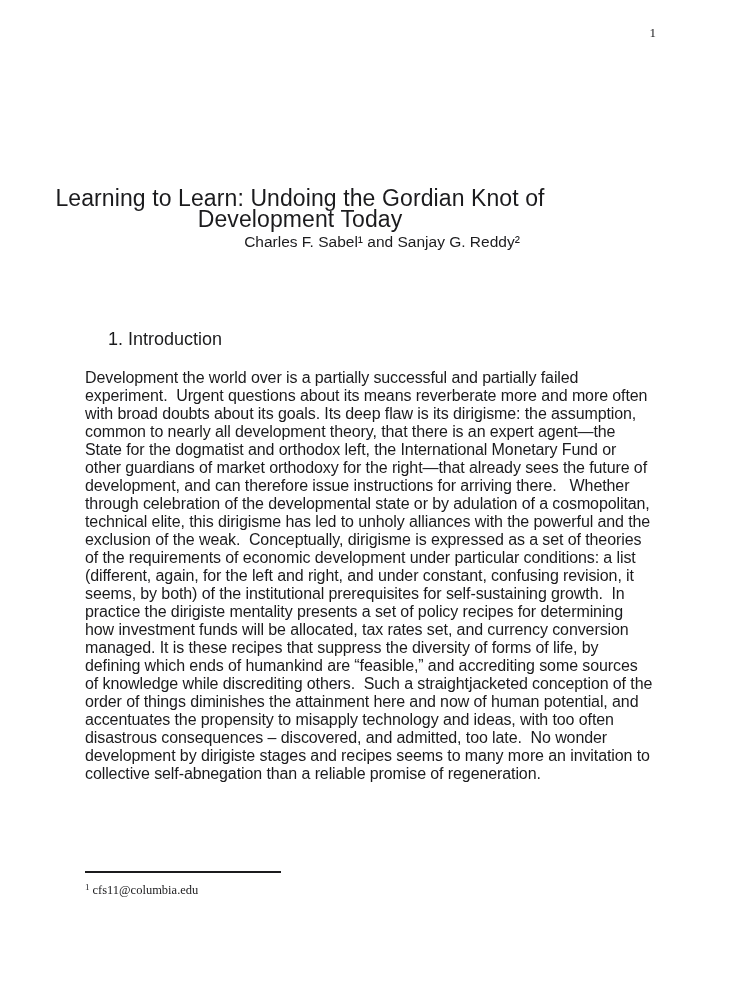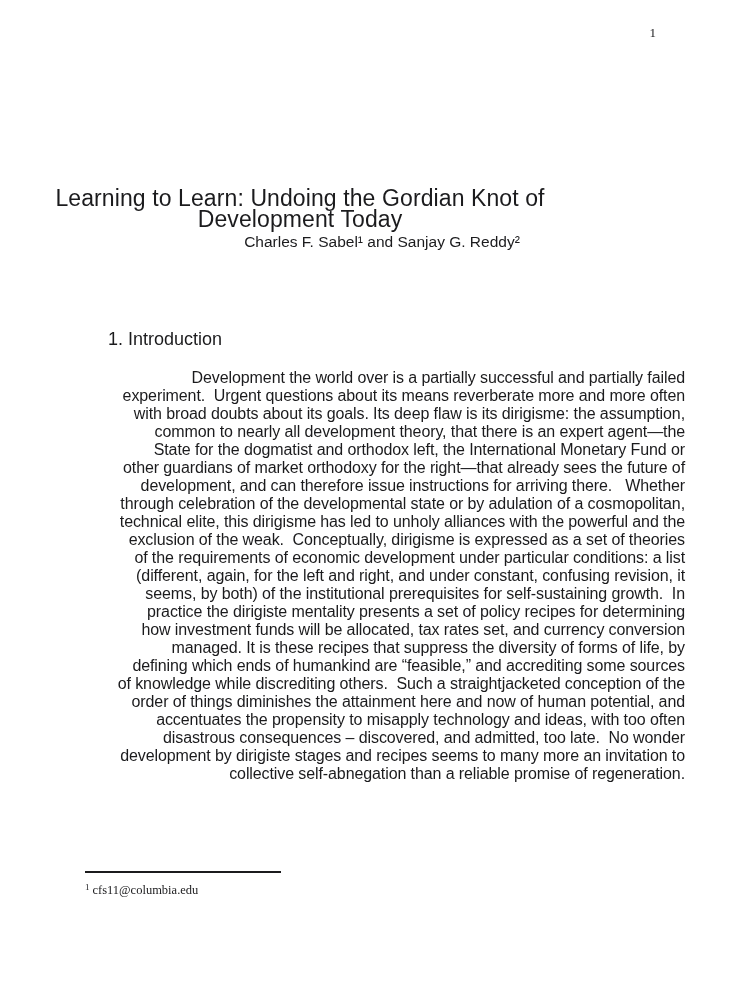--- a/index.html
+++ b/index.html
@@ -57,21 +57,21 @@
   }
   .body-para {
     position: absolute;
     left: 85px;
     width: 600px;
     font-size: 16px;
     line-height: 18px;
     white-space: pre-wrap;
     letter-spacing: -0.1px;
   }
-  .para-1 { top: 369px; text-align: right; }
+  .para-1 { top: 369px; }
   .para-2 { top: 801px; }
 
   .footnote-rule {
     position: absolute;
     top: 871px;
     left: 85px;
     width: 196px;
     height: 2px;
     background: #1b1b1d;
   }

